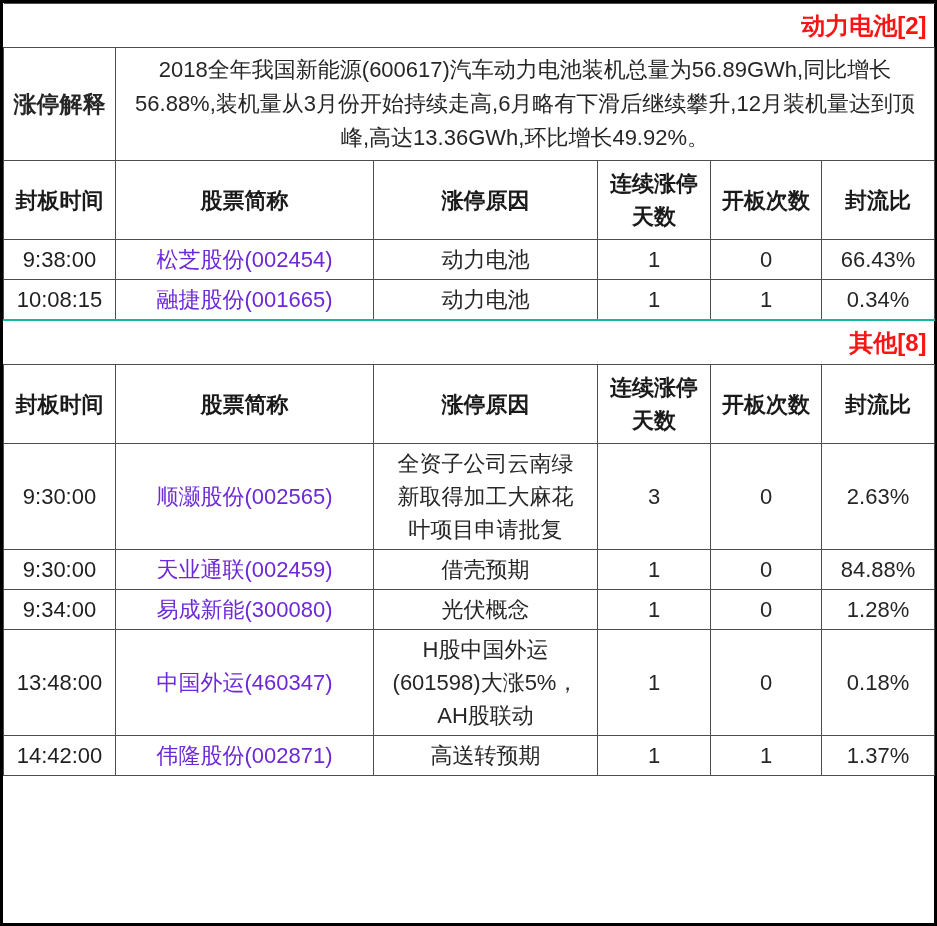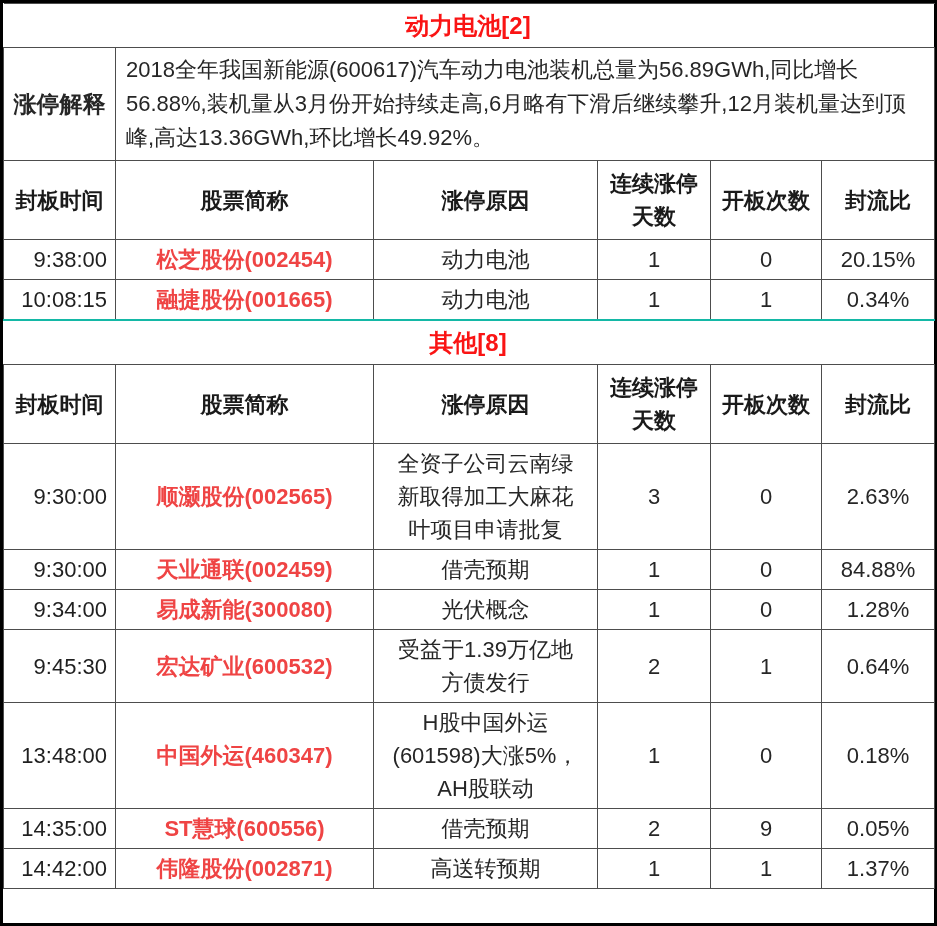--- a/index.html
+++ b/index.html
@@ -30,52 +30,52 @@
     font-size: 22px;
     text-align: center;
     vertical-align: middle;
     padding: 3px 8px;
     line-height: 1.5;
     overflow-wrap: break-word;
   }
   tr.section-title td {
     border-left: none;
     border-right: none;
-    text-align: center;
+    text-align: right;
     padding: 4px 8px 3px 6px;
     height: 40px;
   }
   tr.section-title .title-text {
     color: #fa1414;
     font-weight: bold;
     font-size: 24px;
   }
   tr.sep-top td { border-top: 2px solid #14b8a6; }
   tr.explain td.label {
     font-weight: bold;
     font-size: 23px;
     margin-left: 35px;
   }
   tr.explain td.text {
-    text-align: left;
+    text-align: center;
     font-size: 22px;
     line-height: 1.55;
     padding: 5px 10px;
   }
   th {
     font-weight: bold;
     color: #1a1a1a;
     padding: 6px 4px;
     height: 76px;
   }
   tr.data td { height: 37px; }
-  td.time { color: #1f1f1f; text-align: right; }
+  td.time { color: #1f1f1f; }
   .stock-link {
-    color: #ef4444;
-    font-weight: bold;
+    color: #6d28d9;
+    font-weight: normal;
     cursor: pointer;
   }
   td.reason { padding: 3px 16px; }
 </style>
 </head>
 <body>
 
 <div class="board">
   <table>
     <colgroup>
@@ -107,21 +107,21 @@
       <th>开板次数</th>
       <th>封流比</th>
     </tr>
 
     <tr class="data">
       <td class="time">9:38:00</td>
       <td><span class="stock-link">松芝股份(002454)</span></td>
       <td class="reason">动力电池</td>
       <td>1</td>
       <td>0</td>
-      <td>20.15%</td>
+      <td>66.43%</td>
     </tr>
     <tr class="data">
       <td class="time">10:08:15</td>
       <td><span class="stock-link">融捷股份(001665)</span></td>
       <td class="reason">动力电池</td>
       <td>1</td>
       <td>1</td>
       <td>0.34%</td>
     </tr>
 
@@ -158,42 +158,26 @@
     </tr>
     <tr class="data">
       <td class="time">9:34:00</td>
       <td><span class="stock-link">易成新能(300080)</span></td>
       <td class="reason">光伏概念</td>
       <td>1</td>
       <td>0</td>
       <td>1.28%</td>
     </tr>
     <tr class="data">
-      <td class="time">9:45:30</td>
-      <td><span class="stock-link">宏达矿业(600532)</span></td>
-      <td class="reason">受益于1.39万亿地方债发行</td>
-      <td>2</td>
-      <td>1</td>
-      <td>0.64%</td>
-    </tr>
-    <tr class="data">
       <td class="time">13:48:00</td>
       <td><span class="stock-link">中国外运(460347)</span></td>
       <td class="reason">H股中国外运(601598)大涨5%，AH股联动</td>
       <td>1</td>
       <td>0</td>
       <td>0.18%</td>
-    </tr>
-    <tr class="data">
-      <td class="time">14:35:00</td>
-      <td><span class="stock-link">ST慧球(600556)</span></td>
-      <td class="reason">借壳预期</td>
-      <td>2</td>
-      <td>9</td>
-      <td>0.05%</td>
     </tr>
     <tr class="data">
       <td class="time">14:42:00</td>
       <td><span class="stock-link">伟隆股份(002871)</span></td>
       <td class="reason">高送转预期</td>
       <td>1</td>
       <td>1</td>
       <td>1.37%</td>
     </tr>
 

